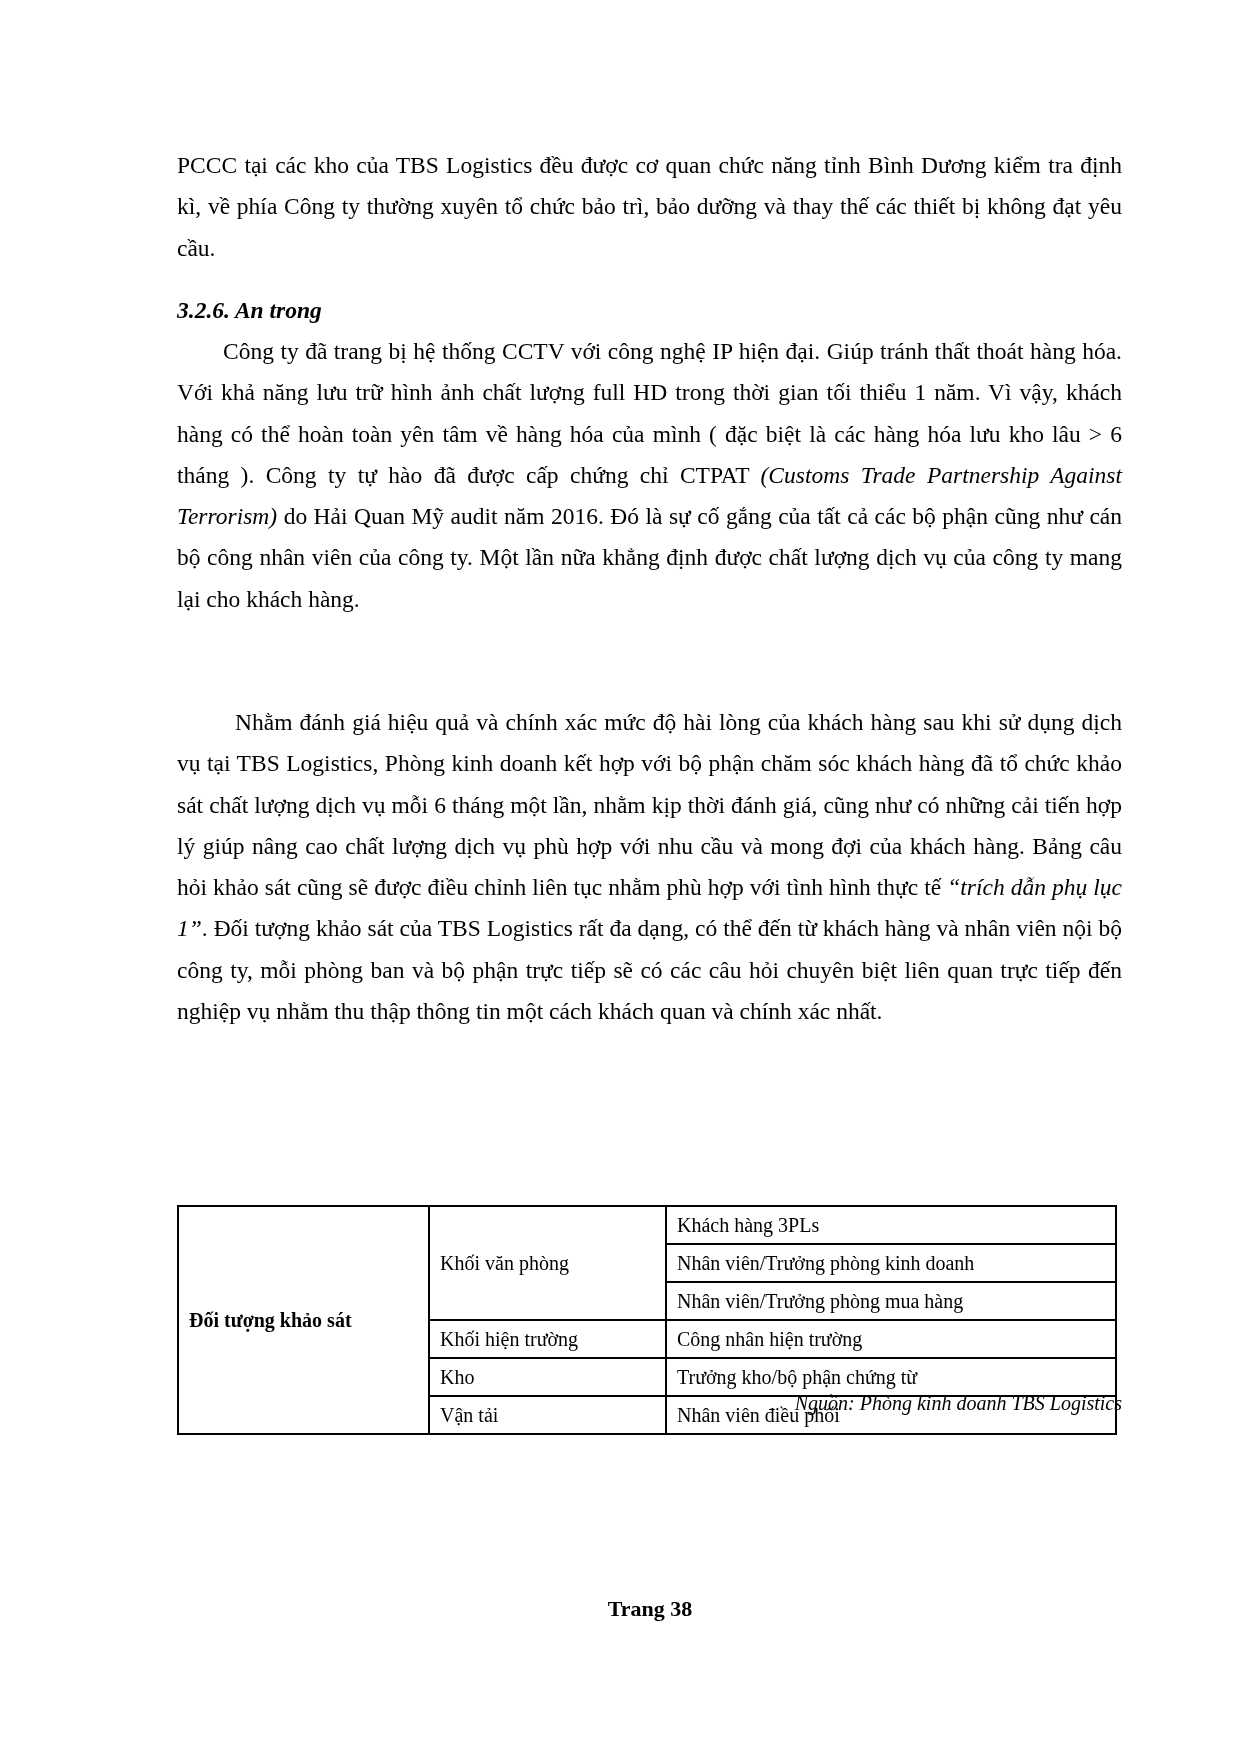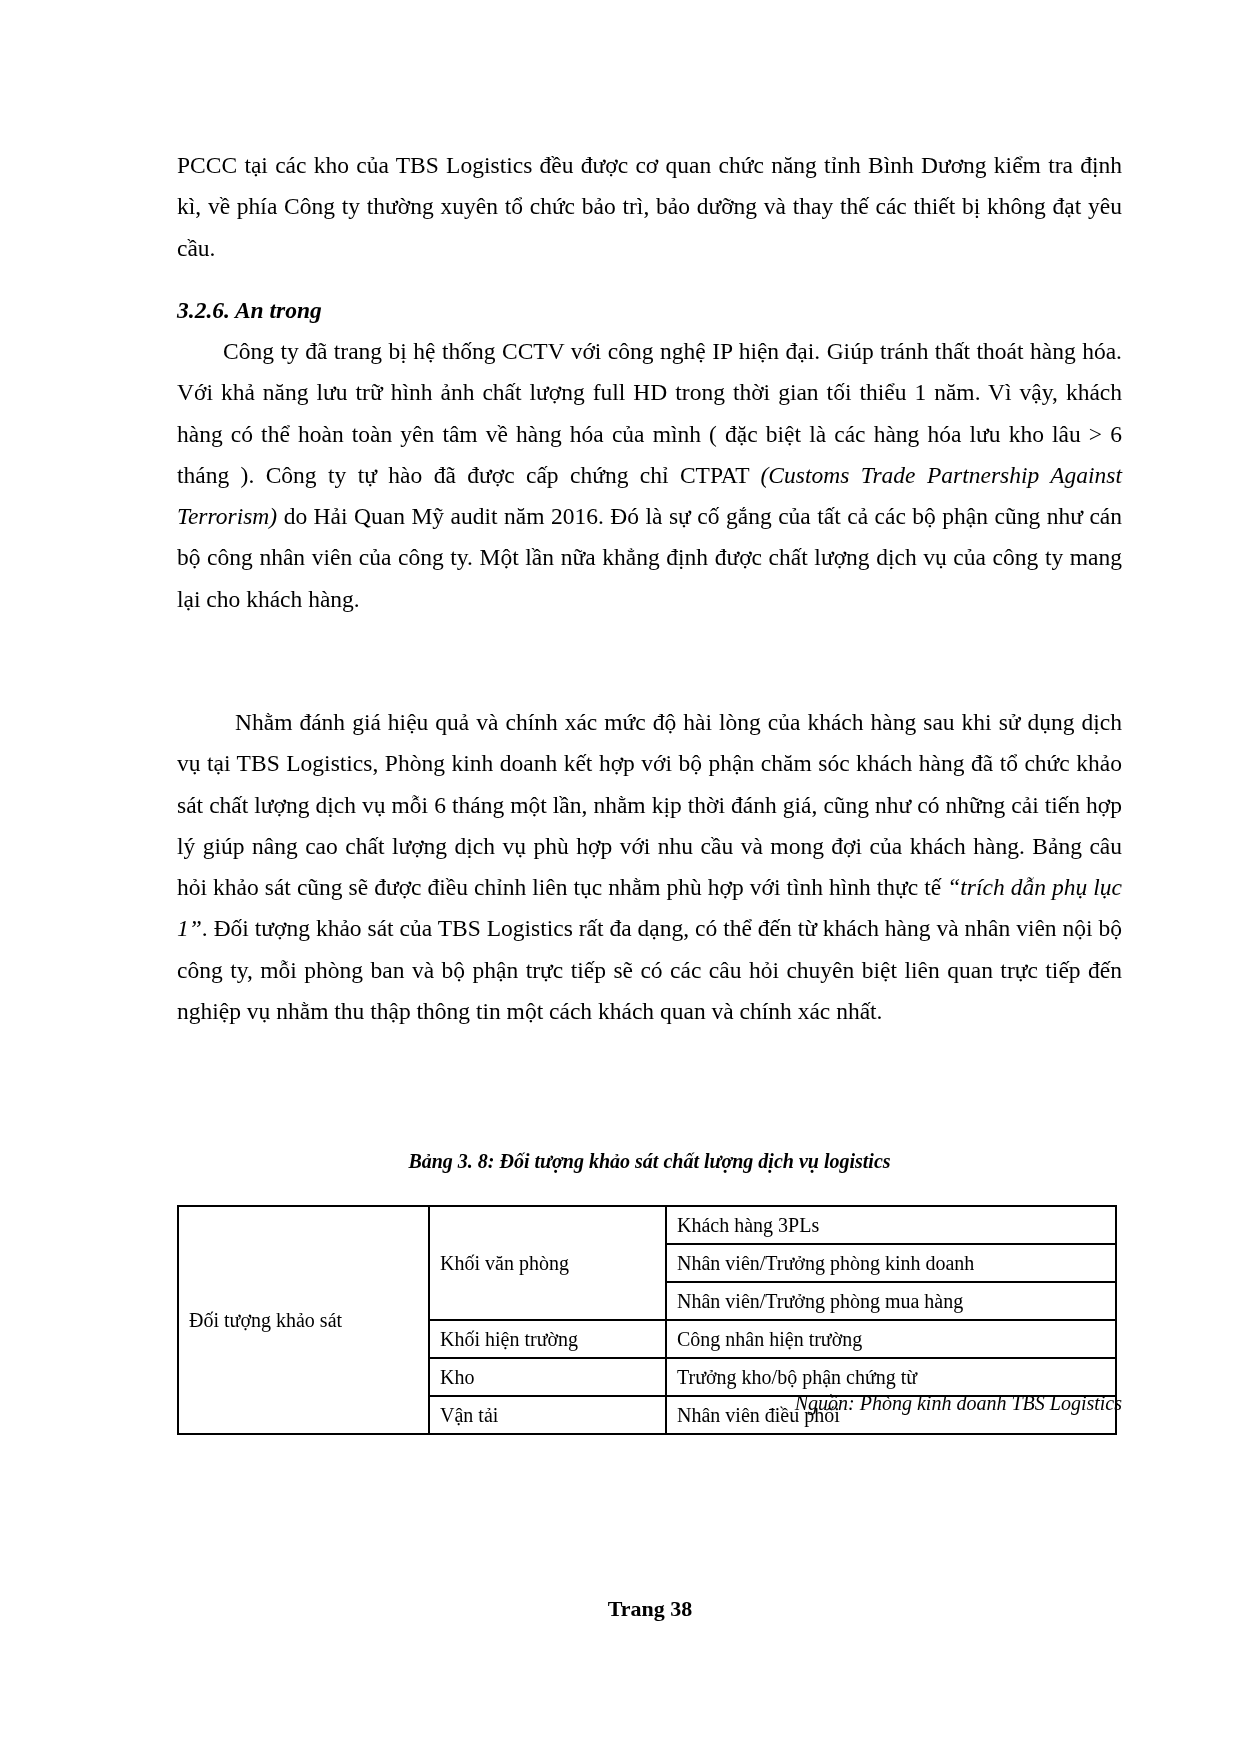--- a/index.html
+++ b/index.html
@@ -72,21 +72,21 @@
       font-size: 20px;
       line-height: 24px;
     }
     table.survey td {
       border: 2px solid #000;
       padding: 0 10px;
       height: 36px;
       vertical-align: middle;
       margin-left: 26px;
     }
-    td.c1 { width: 229px; font-weight: normal; }
+    td.c1 { width: 229px; font-weight: bold; }
     td.c2 { width: 215px; }
     td.c3 { }
 
     .source {
       position: absolute;
       top: 1390px;
       left: 177px;
       width: 945px;
       text-align: right;
       font-size: 20px;
@@ -120,21 +120,20 @@
 
   <div class="col" id="block2">
     <p class="body-text indent"><span>Công ty đã trang bị hệ thống CCTV với công nghệ IP hiện đại. Giúp tránh thất thoát hàng hóa. Với khả năng lưu trữ hình ảnh chất lượng full HD trong thời gian tối thiểu 1 năm. Vì vậy, khách hàng có thể hoàn toàn yên tâm về hàng hóa của mình ( đặc biệt là các hàng hóa lưu kho lâu &gt; 6 tháng ). Công ty tự hào đã được cấp chứng chỉ CTPAT </span><span class="it">(Customs Trade Partnership Against Terrorism)</span><span> do Hải Quan Mỹ audit năm 2016. Đó là sự cố gắng của tất cả các bộ phận cũng như cán bộ công nhân viên của công ty. Một lần nữa khẳng định được chất lượng dịch vụ của công ty mang lại cho khách hàng.</span></p>
   </div>
 
 
   <div class="col" id="block3">
     <p class="body-text indent-lg"><span>Nhằm đánh giá hiệu quả và chính xác mức độ hài lòng của khách hàng sau khi sử dụng dịch vụ tại TBS Logistics, Phòng kinh doanh kết hợp với bộ phận chăm sóc khách hàng đã tổ chức khảo sát chất lượng dịch vụ mỗi 6 tháng một lần, nhằm kịp thời đánh giá, cũng như có những cải tiến hợp lý giúp nâng cao chất lượng dịch vụ phù hợp với nhu cầu và mong đợi của khách hàng. Bảng câu hỏi khảo sát cũng sẽ được điều chỉnh liên tục nhằm phù hợp với tình hình thực tế </span><span class="it">“trích dẫn phụ lục 1”</span><span>. Đối tượng khảo sát của TBS Logistics rất đa dạng, có thể đến từ khách hàng và nhân viên nội bộ công ty, mỗi phòng ban và bộ phận trực tiếp sẽ có các câu hỏi chuyên biệt liên quan trực tiếp đến nghiệp vụ nhằm thu thập thông tin một cách khách quan và chính xác nhất.</span></p>
   </div>
 
-  <div class="caption">Bảng 3. 8: Đối tượng khảo sát chất lượng dịch vụ logistics</div>
 
   <table class="survey">
     <tbody>
       <tr>
         <td class="c1" rowspan="6">Đối tượng khảo sát</td>
         <td class="c2" rowspan="3">Khối văn phòng</td>
         <td class="c3">Khách hàng 3PLs</td>
       </tr>
       <tr>
         <td class="c3">Nhân viên/Trưởng phòng kinh doanh</td>

